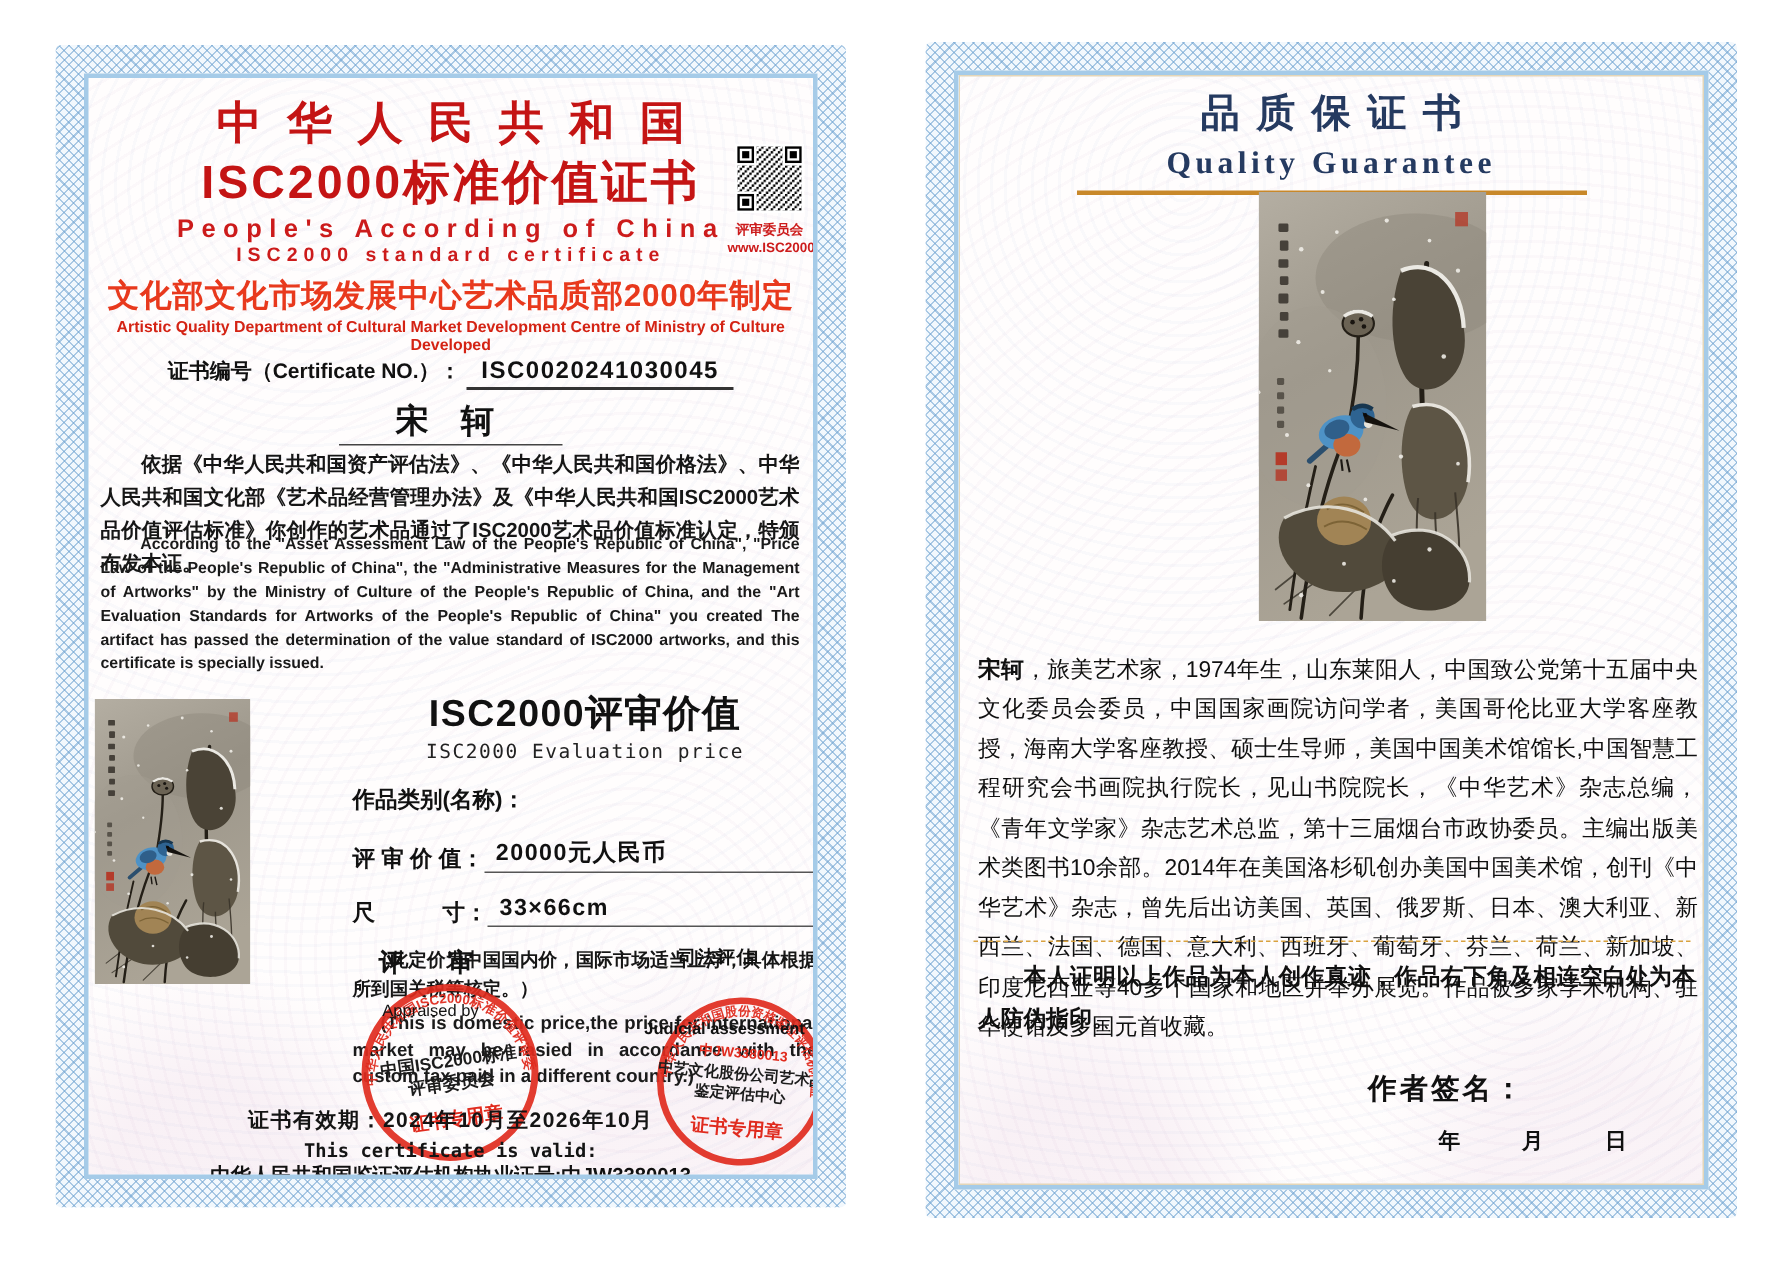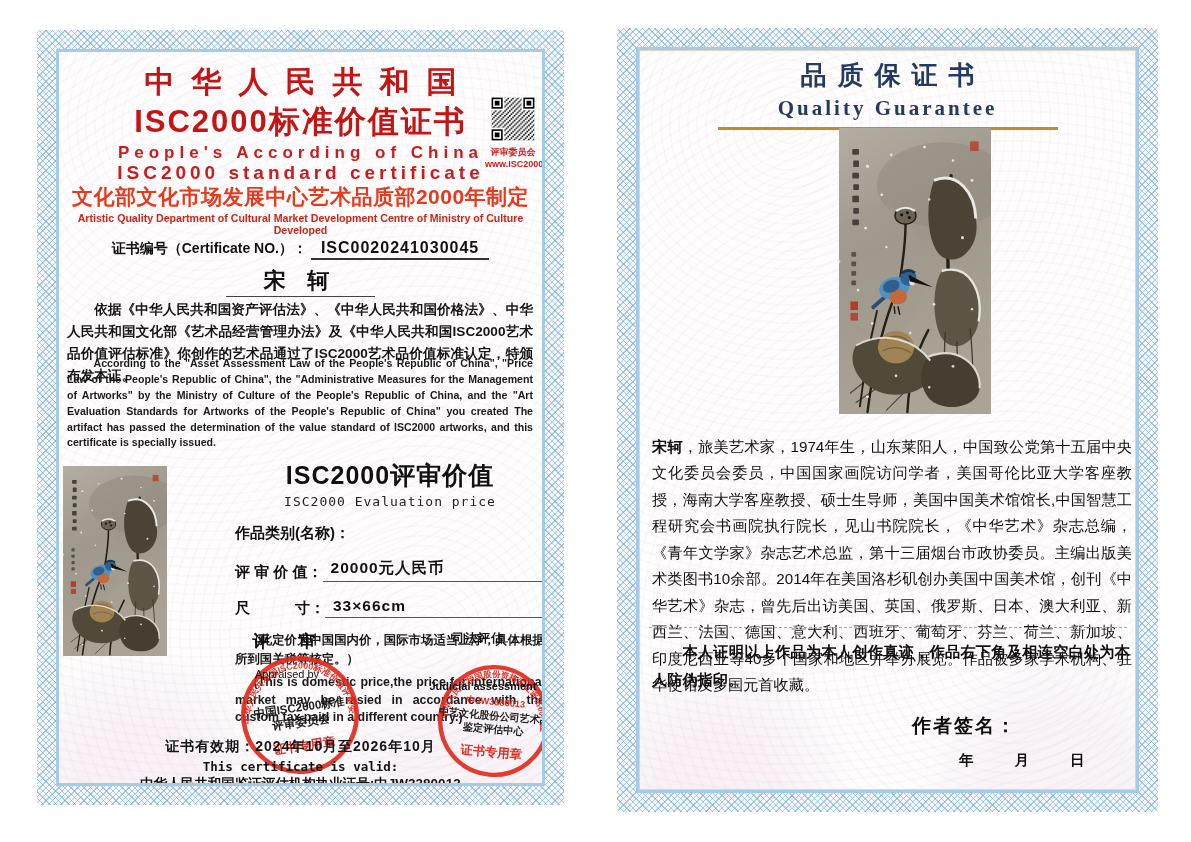--- a/index.html
+++ b/index.html
@@ -22,21 +22,21 @@
       #fffdfd;
     overflow:hidden;
   }
   .cert-inner.tan{box-shadow:inset 0 0 0 1px #e4d6b8;}
   .abs{position:absolute;}
   .ctr{text-align:center;width:100%;}
   
   .l-title1{top:10px;font-size:30px;font-weight:bold;color:#c41414;letter-spacing:17px;text-indent:17px;}
   .l-title2{top:49px;font-size:31px;font-weight:bold;color:#c41414;letter-spacing:2px;}
   .l-sub1{top:91px;font-size:17px;font-weight:bold;color:#cc1b1b;letter-spacing:5px;}
-  .l-sub2{top:110px;font-size:19px;font-weight:bold;color:#cc1b1b;letter-spacing:4px;}
+  .l-sub2{top:110px;font-size:13px;font-weight:bold;color:#cc1b1b;letter-spacing:4px;}
   .l-banner{top:131px;font-size:21px;font-weight:bold;color:#e8391d;letter-spacing:.5px;}
   .l-banner-en{top:160px;font-size:10.6px;font-weight:bold;color:#d42314;}
   .qr-wrap{top:44px;left:426px;width:56px;text-align:center;}
   .qr-wrap .cap{font-size:9px;font-weight:bold;color:#cc1b1b;line-height:1.2;margin-top:1px;}
   .l-certno{top:187px;font-size:14px;font-weight:bold;color:#111;}
   .l-certno .no{font-size:16px;border-bottom:2px solid #333;padding:0 10px 2px;letter-spacing:1px;}
   .l-name{top:214px;font-size:22px;font-weight:bold;color:#111;}
   .l-name span{border-bottom:1.5px solid #444;padding:0 38px 3px;letter-spacing:8px;text-indent:8px;font-family:Liberation Serif, serif;}
   .l-para-cn{top:247px;left:8px;width:466px;font-size:13.6px;font-weight:bold;color:#161616;line-height:1.62;text-align:justify;text-indent:2em;}
   .l-para-en{top:304px;left:8px;width:466px;font-size:10.6px;font-weight:bold;color:#1a1a1a;line-height:1.5;text-align:justify;text-indent:2.5em;}

